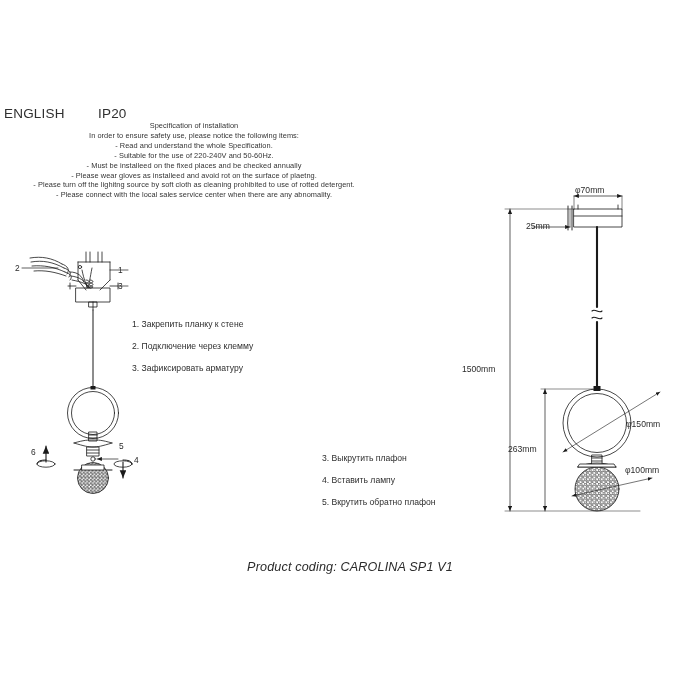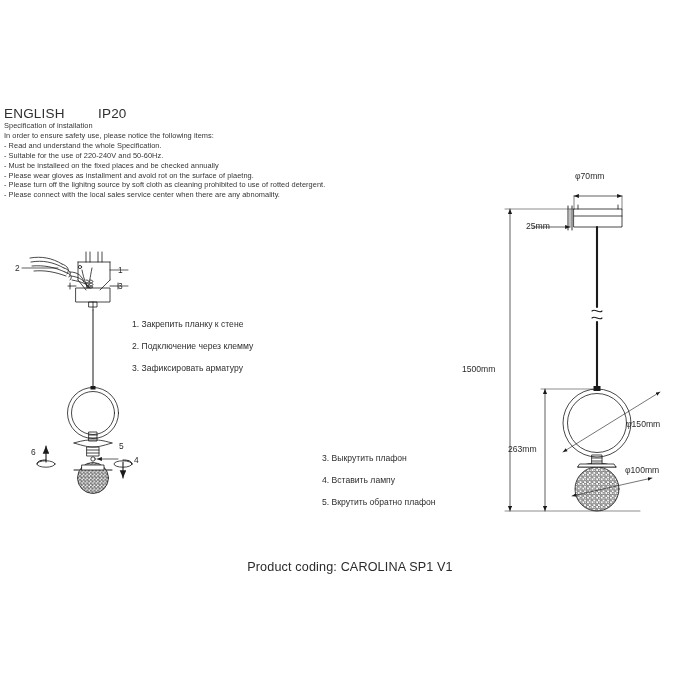--- a/index.html
+++ b/index.html
@@ -32,21 +32,21 @@
   }
   #lang-row .lang { width: 94px; }
   #lang-row .ip { }
 
   .spec-list {
     font-size: 7.4px;
     line-height: 9.9px;
     color: #343434;
     letter-spacing: .05px;
   }
-  .spec-list div { white-space: nowrap; }
+  .spec-list div { white-space: nowrap; text-align: center; }
 
   
   .ru-list {
     position: absolute;
     font-size: 8.6px;
     color: #2e2e2e;
     line-height: 22px;
   }
   #ru-list-top { left: 132px; top: 313px; }
   #ru-list-bottom { left: 322px; top: 447px; }
@@ -55,20 +55,21 @@
   
   #product-coding {
     position: absolute;
     left: 0;
     top: 560px;
     width: 700px;
     text-align: center;
     font-size: 12.6px;
     color: #2b2b2b;
     letter-spacing: .15px;
+    font-style: italic;
   }
 
   
   .draw {
     position: absolute;
     left: 0;
     top: 0;
     width: 700px;
     height: 700px;
     pointer-events: none;
@@ -92,21 +93,21 @@
   <div id="lang-row">
     <span class="lang">ENGLISH</span>
     <span class="ip">IP20</span>
   </div>
   <div class="spec-list">
     <div>Specification of installation</div>
     <div>In order to ensure safety use, please notice the following items:</div>
     <div>- Read and understand the whole Specification.</div>
     <div>- Suitable for the use of 220-240V and 50-60Hz.</div>
     <div>- Must be installeed on the fixed places and be checked annually</div>
-    <div>- Please wear gloves as installment and avoid rot on the surface of plaetng.</div>
+    <div>- Please wear gloves as installeed and avoid rot on the surface of plaetng.</div>
     <div>- Please turn off the lighitng source by soft cloth as cleaning prohibited to use of rotted detergent.</div>
     <div>- Please connect with the local sales service center when there are any abnomality.</div>
   </div>
 </div>
 
 <div class="ru-list" id="ru-list-top">
   <div>1. Закрепить планку к стене</div>
   <div>2. Подключение через клемму</div>
   <div>3. Зафиксировать арматуру</div>
 </div>
@@ -268,21 +269,21 @@
       <path d="M510,209 L510,511" stroke-width="0.7" marker-start="url(#arrStart)" marker-end="url(#arrEnd)"></path>
       <path d="M505,209 L574,209" stroke-width="0.5"></path>
       <path d="M505,511 L640,511" stroke-width="0.5"></path>
 
       <path d="M545,389 L545,511" stroke-width="0.7" marker-start="url(#arrStart)" marker-end="url(#arrEnd)"></path>
       <path d="M541,389 L593,389" stroke-width="0.5"></path>
     </g>
   </g>
 </svg>
 
-<div class="dim-label" style="left:575px; top:171px;">φ70mm</div>
+<div class="dim-label" style="left:575px; top:185px;">φ70mm</div>
 <div class="dim-label" style="left:526px; top:221px;">25mm</div>
 <div class="dim-label" style="left:462px; top:364px;">1500mm</div>
 <div class="dim-label" style="left:626px; top:379px;margin-top:40px;">φ150mm</div>
 <div class="dim-label" style="left:508px; top:444px;">263mm</div>
 <div class="dim-label" style="left:625px; top:465px;">φ100mm</div>
 
 <div class="callout-num" style="left:118px; top:265px;">1</div>
 <div class="callout-num" style="left:15px; top:263px;">2</div>
 <div class="callout-num" style="left:118px; top:281px;">3</div>
 <div class="callout-num" style="left:134px; top:455px;">4</div>

